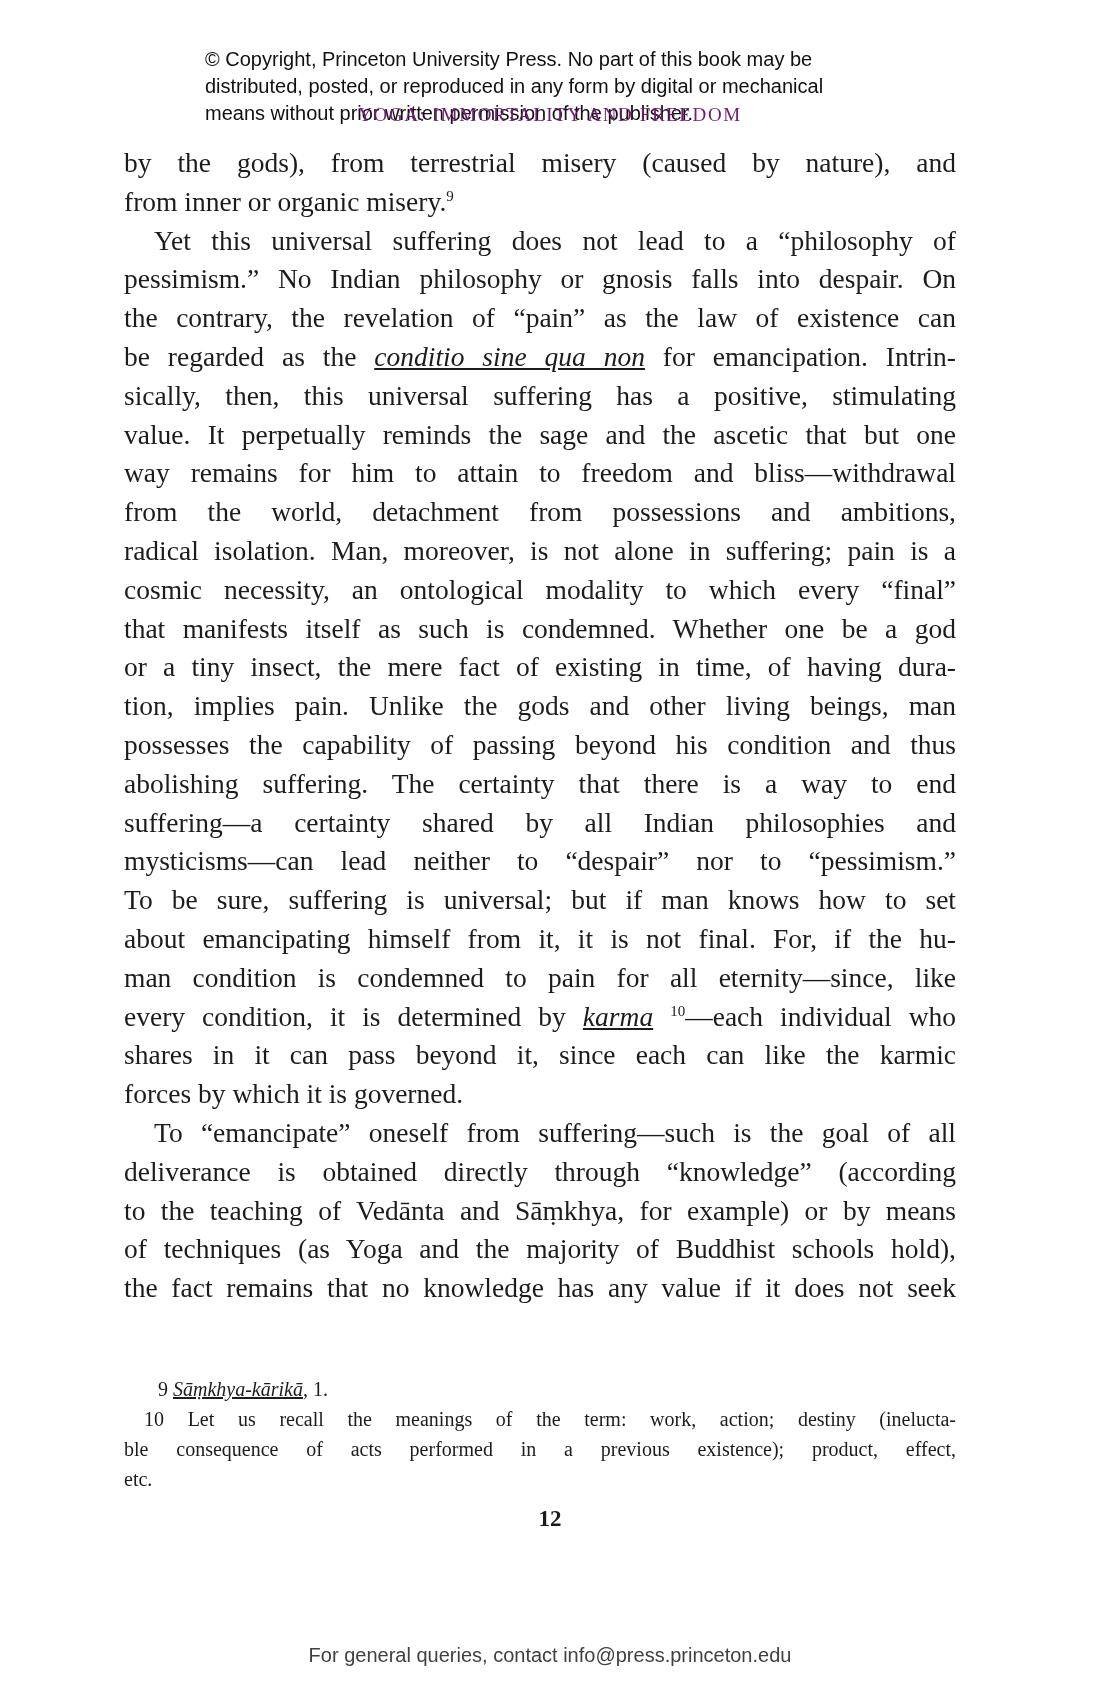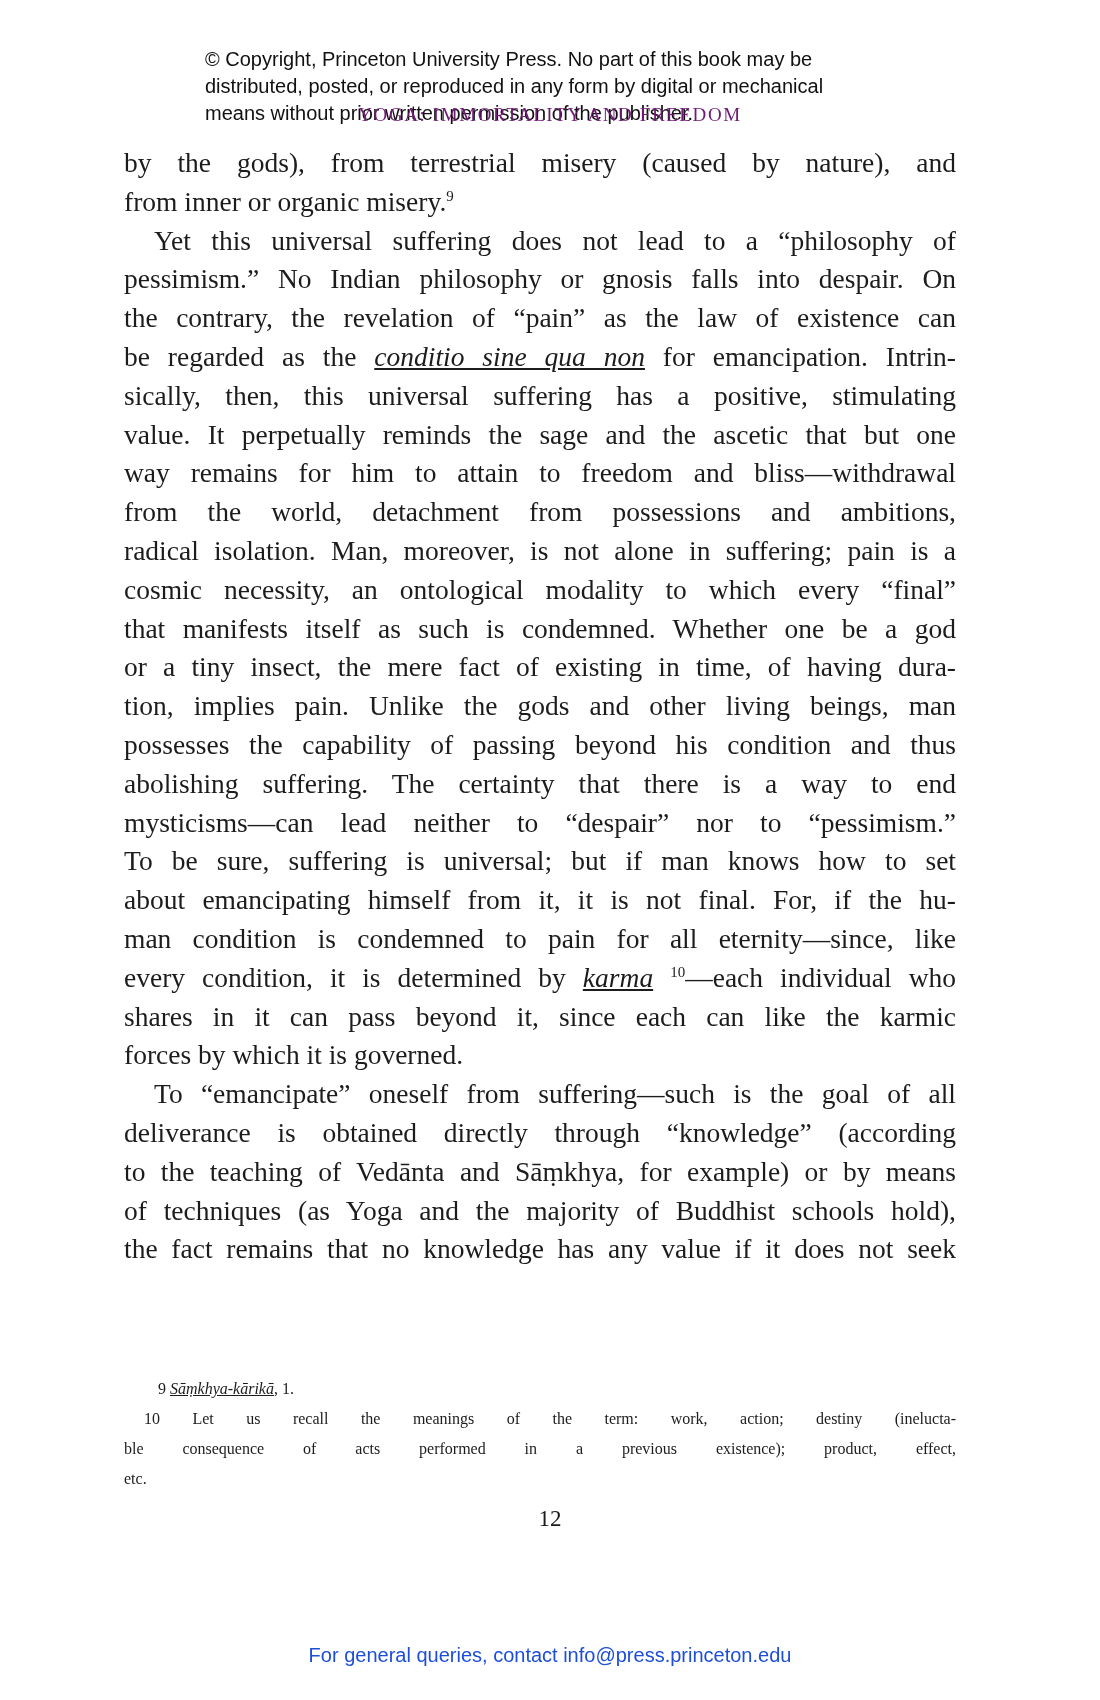--- a/index.html
+++ b/index.html
@@ -14,33 +14,33 @@
   }
   .body-text {
     position: absolute; left: 124px; top: 144px; width: 832px;
     font-family: "Liberation Serif", serif; font-size: 27.5px; line-height: 38.8px; color: #1c1c1c;
   }
   .line { display: block; white-space: nowrap; text-align: justify; text-align-last: justify; }
   .line.last { text-align-last: left; }
   .indent { padding-left: 30px; }
   .footnotes {
     position: absolute; left: 124px; top: 1374px; width: 832px;
-    font-family: "Liberation Serif", serif; font-size: 16px; line-height: 30px; color: #1c1c1c;
+    font-family: "Liberation Serif", serif; font-size: 20px; line-height: 30px; color: #1c1c1c;
   }
   .fn-line { display: block; white-space: nowrap; text-align: justify; text-align-last: justify; }
   .fn-line.last { text-align-last: left; }
   .fn-indent { padding-left: 34px; }
   .fn-indent2 { padding-left: 20px; }
   .page-number {
     position: absolute; left: 0; width: 1100px; top: 1506px; text-align: center;
-    font-family: "Liberation Serif", serif; font-weight: normal; font-size: 23px;
+    font-family: "Liberation Serif", serif; font-weight: bold; font-size: 23px;
   }
   .footer {
     position: absolute; left: 0; width: 1100px; top: 1644px; text-align: center;
-    font-family: "Liberation Sans", sans-serif; font-size: 20px; color: #1d4ed8;
+    font-family: "Liberation Sans", sans-serif; font-size: 20px; color: #404040;
   }
   em { font-style: italic; text-decoration: underline; }
   sup { font-size: 15px; vertical-align: 10px; line-height: 0; }
 </style>
 </head>
 <body>
 
 <div class="copyright">
   <span class="line last">© Copyright, Princeton University Press. No part of this book may be</span>
   <span class="line last">distributed, posted, or reproduced in any form by digital or mechanical</span>
@@ -60,20 +60,21 @@
   <span class="line">value. It perpetually reminds the sage and the ascetic that but one</span>
   <span class="line">way remains for him to attain to freedom and bliss—withdrawal</span>
   <span class="line">from the world, detachment from possessions and ambitions,</span>
   <span class="line">radical isolation. Man, moreover, is not alone in suffering; pain is a</span>
   <span class="line">cosmic necessity, an ontological modality to which every “final”</span>
   <span class="line">that manifests itself as such is condemned. Whether one be a god</span>
   <span class="line">or a tiny insect, the mere fact of existing in time, of having dura-</span>
   <span class="line">tion, implies pain. Unlike the gods and other living beings, man</span>
   <span class="line">possesses the capability of passing beyond his condition and thus</span>
   <span class="line">abolishing suffering. The certainty that there is a way to end</span>
+  <span class="line">suffering—a certainty shared by all Indian philosophies and</span>
   <span class="line">mysticisms—can lead neither to “despair” nor to “pessimism.”</span>
   <span class="line">To be sure, suffering is universal; but if man knows how to set</span>
   <span class="line">about emancipating himself from it, it is not final. For, if the hu-</span>
   <span class="line">man condition is condemned to pain for all eternity—since, like</span>
   <span class="line"><span>every condition, it is determined by </span><em>karma</em> <sup>10</sup><span>—each individual who</span></span>
   <span class="line">shares in it can pass beyond it, since each can like the karmic</span>
   <span class="line last">forces by which it is governed.</span>
   <span class="line indent">To “emancipate” oneself from suffering—such is the goal of all</span>
   <span class="line">deliverance is obtained directly through “knowledge” (according</span>
   <span class="line">to the teaching of Vedānta and Sāṃkhya, for example) or by means</span>

